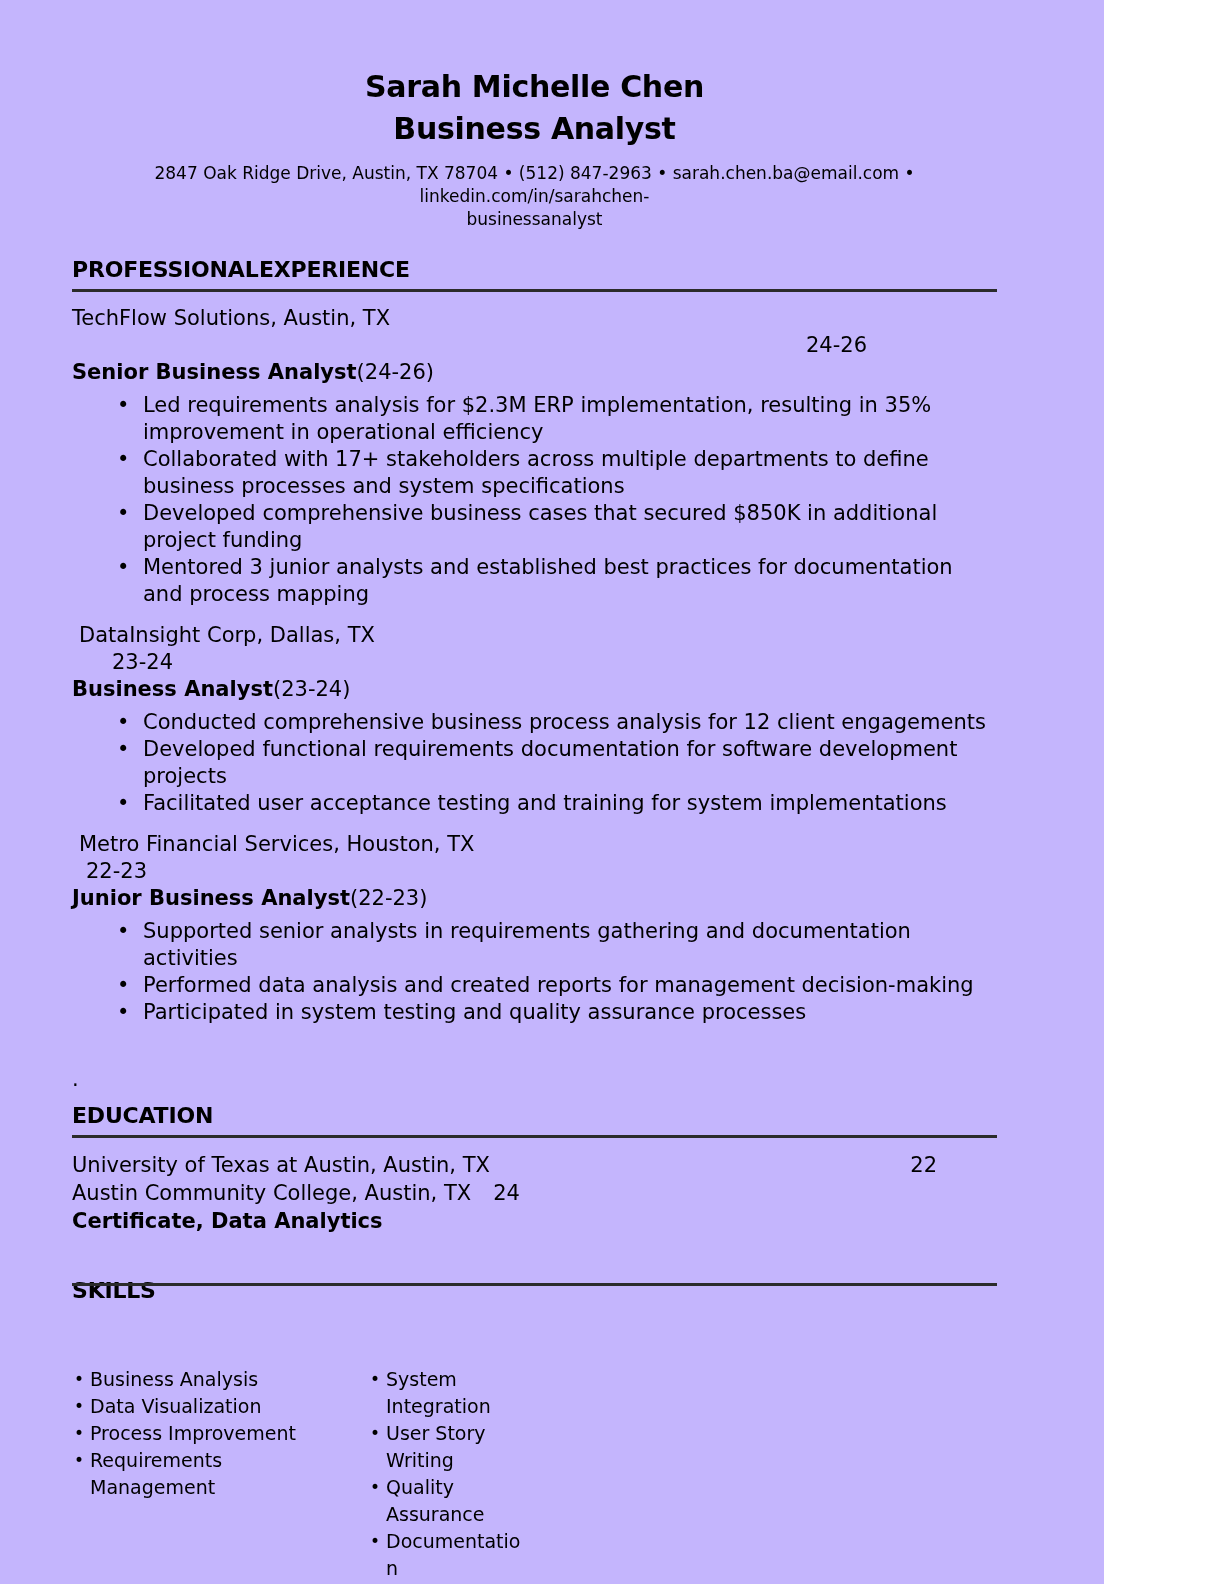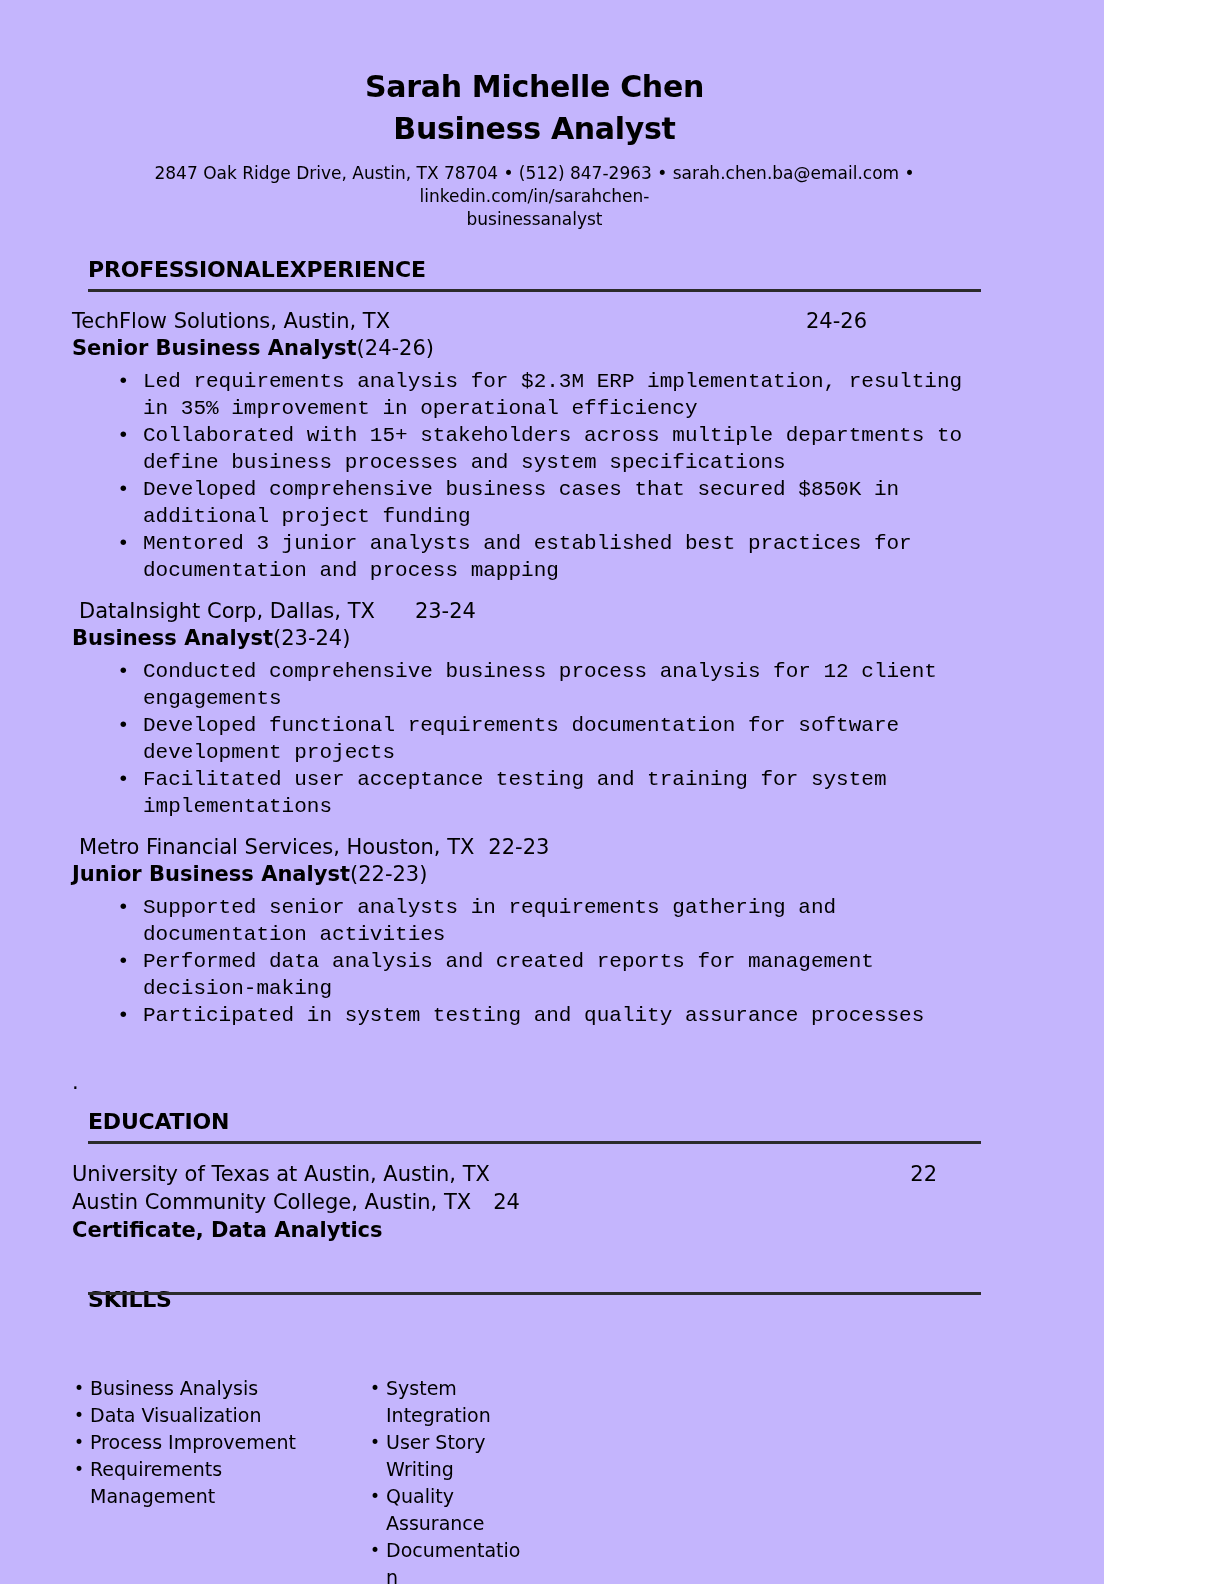--- a/index.html
+++ b/index.html
@@ -32,21 +32,21 @@
   }
   .contact {
     margin-top: 12px;
     text-align: center;
     font-size: 17px;
     line-height: 23px;
   }
 
   
   .sec-heading {
-    margin: 16px;
+    margin: 0;
     font-size: 22px;
     font-weight: bold;
     line-height: 26px;
     word-spacing: -0.32em;
     letter-spacing: -0.2px;
   }
   .rule-below {
     border-bottom: 3px solid #2b2b2b;
     padding-bottom: 6px;
   }
@@ -63,37 +63,36 @@
   }
 
   
   .experience { margin-top: 26px; }
   .entry {
     margin-top: 13px;
     font-size: 21px;
     line-height: 27px;
   }
   .entry + .entry { margin-top: 14px; }
-  .entry-head { display: flex; }
+  .entry-head { display: flex; flex-direction: column; }
   .indent { padding-left: 7px; }
   .date-right { margin-left: auto; margin-right: 130px; }
   .gap40 { margin-left: 40px; }
   .gap14 { margin-left: 14px; }
   .job-title { font-weight: bold; text-align: center; }
   .job-title-dates { font-weight: normal; }
   ul.bullets {
     list-style: none;
     margin: 6px 0 0 0;
     padding: 0;
   }
   .bullets li {
     position: relative;
     padding-left: 71px;
     line-height: 27px;
-    font-family: Liberation Mono, monospace;
   }
   .bullets li::before {
     content: "\2022";
     position: absolute;
     left: 45px;
     top: 0;
   }
   .stray-period {
     margin-top: 43px;
     font-size: 21px;
@@ -160,21 +159,21 @@
     <div class="entry">
       <div class="entry-head">
         <span>TechFlow Solutions, Austin, TX</span>
         <span class="date-right">24-26</span>
       </div>
       <div class="entry-title">
         <span class="job-title">Senior Business Analyst</span><span class="job-title-dates">(24-26)</span>
       </div>
       <ul class="bullets">
         <li>Led requirements analysis for $2.3M ERP implementation, resulting in 35% improvement in operational efficiency</li>
-        <li>Collaborated with 15+ stakeholders across multiple departments to define business processes and system specifications</li>
+        <li>Collaborated with 17+ stakeholders across multiple departments to define business processes and system specifications</li>
         <li>Developed comprehensive business cases that secured $850K in additional project funding</li>
         <li>Mentored 3 junior analysts and established best practices for documentation and process mapping</li>
       </ul>
     </div>
 
     <div class="entry">
       <div class="entry-head">
         <span class="indent">DataInsight Corp, Dallas, TX</span>
         <span class="gap40">23-24</span>
       </div>

